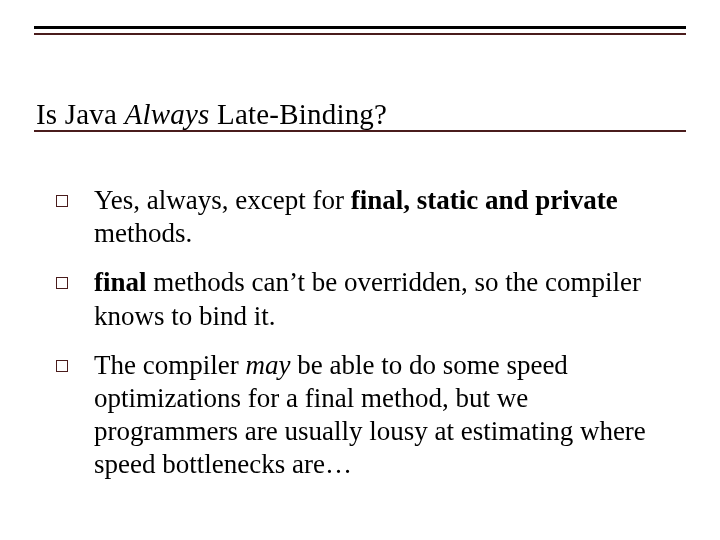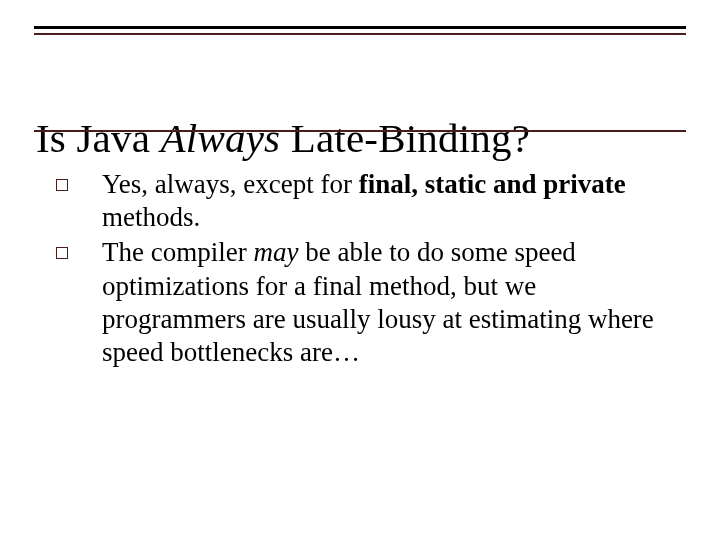--- a/index.html
+++ b/index.html
@@ -13,39 +13,38 @@
   }
   .rule-top{
     position:absolute;left:34px;right:34px;top:26px;
     border-top:3px solid #000;
   }
   .rule-top2{
     position:absolute;left:34px;right:34px;top:33px;
     border-top:2px solid #4a1c1c;
   }
   .title{
-    position:absolute;left:36px;right:36px;top:90px;
-    font-size:41px;
+    position:absolute;left:36px;right:36px;top:80px;
+    font-size:29px;
     line-height:1.05;
     letter-spacing:0.2px;
     font-weight:400;
   }
   .title .it{font-style:italic}
   .rule-under{
     position:absolute;left:34px;right:34px;top:130px;
     border-top:2px solid #4a1c1c;
   }
   .list{
     position:absolute;left:56px;right:44px;top:168px;
   }
   .item{
     display:flex;
     align-items:flex-start;
-    margin:0 0 2px 0;
-    gap:8px;
+    margin:16px 0 2px 0;
   }
   .sq{
     flex:0 0 auto;
     width:12px;height:12px;
     border:1.6px solid #4a1c1c;
     margin:11px 26px 0 0;
     box-sizing:border-box;
   }
   .txt{
     font-size:27px;
@@ -66,15 +65,19 @@
 
 <div class="rule-under"></div>
 
 <div class="list">
   <div class="item">
     <span class="sq"></span>
     <span class="txt">Yes, always, except for <b>final, static and private</b> methods.</span>
   </div>
   <div class="item">
     <span class="sq"></span>
+    <span class="txt"><b>final</b> methods can’t be overridden, so the compiler knows to bind it.</span>
+  </div>
+  <div class="item">
+    <span class="sq"></span>
     <span class="txt">The compiler <i>may</i> be able to do some speed optimizations for a final method, but we programmers are usually lousy at estimating where speed bottlenecks are…</span>
   </div>
 </div>
 
 </body></html>

